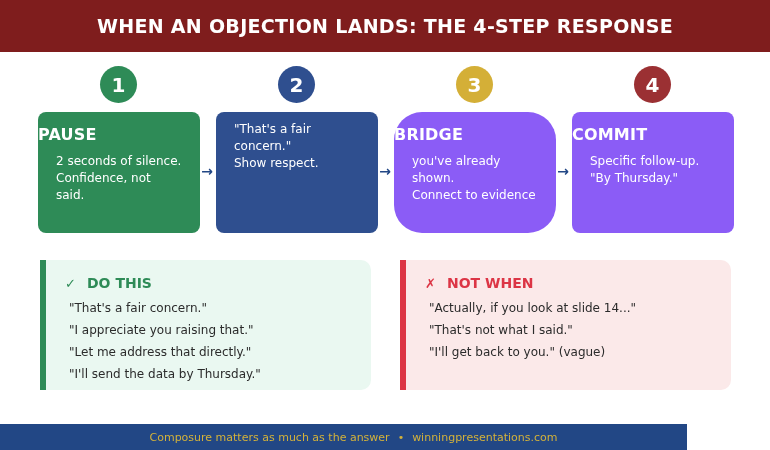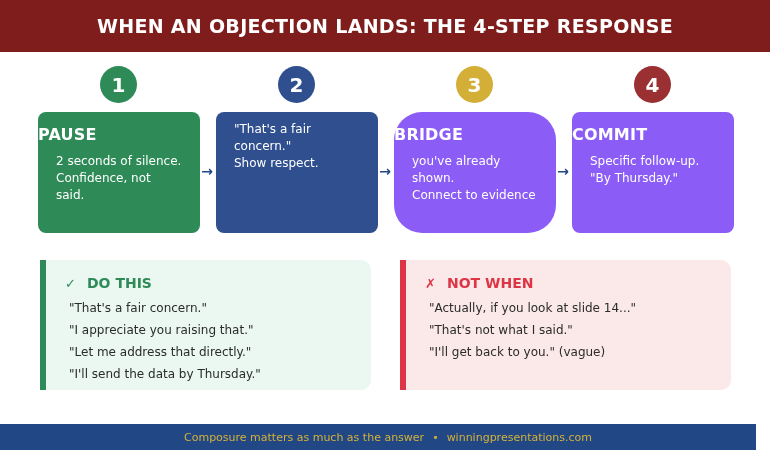--- a/index.html
+++ b/index.html
@@ -38,21 +38,21 @@
   .panel-do { left: 40px; background: #eaf8f1; border-left: 6px solid #2e8b57; }
   .panel-not { left: 400px; background: #fbe9e9; border-left: 6px solid #dc3545; }
   .panel-head { display: flex; align-items: center; font-weight: bold; font-size: 14px; height: 18px; }
   .panel-head .mark { width: 22px; font-size: 13px; }
   .panel-do .panel-head { color: #2e8b57; }
   .panel-not .panel-head { color: #dc3545; }
   .panel-list { list-style: none; margin-top: 5px; margin-left: 4px; }
   .panel-list li { font-size: 12px; color: #2b2b2b; height: 22px; line-height: 22px; }
 
   .footer {
-    position: absolute; left: 0; top: 424px; width: 756px; height: 26px;
+    position: absolute; left: 0; top: 424px; width: 687px; height: 26px;
     background: #224785; color: #d4b23a; font-size: 11px;
     display: flex; align-items: center; justify-content: center; padding-left: 20px;
   }
   .footer .dot { margin: 0 8px; }
 </style>
 </head>
 <body>
 
 <div class="header">
   <span class="header-title">WHEN AN OBJECTION LANDS: THE 4-STEP RESPONSE</span>

